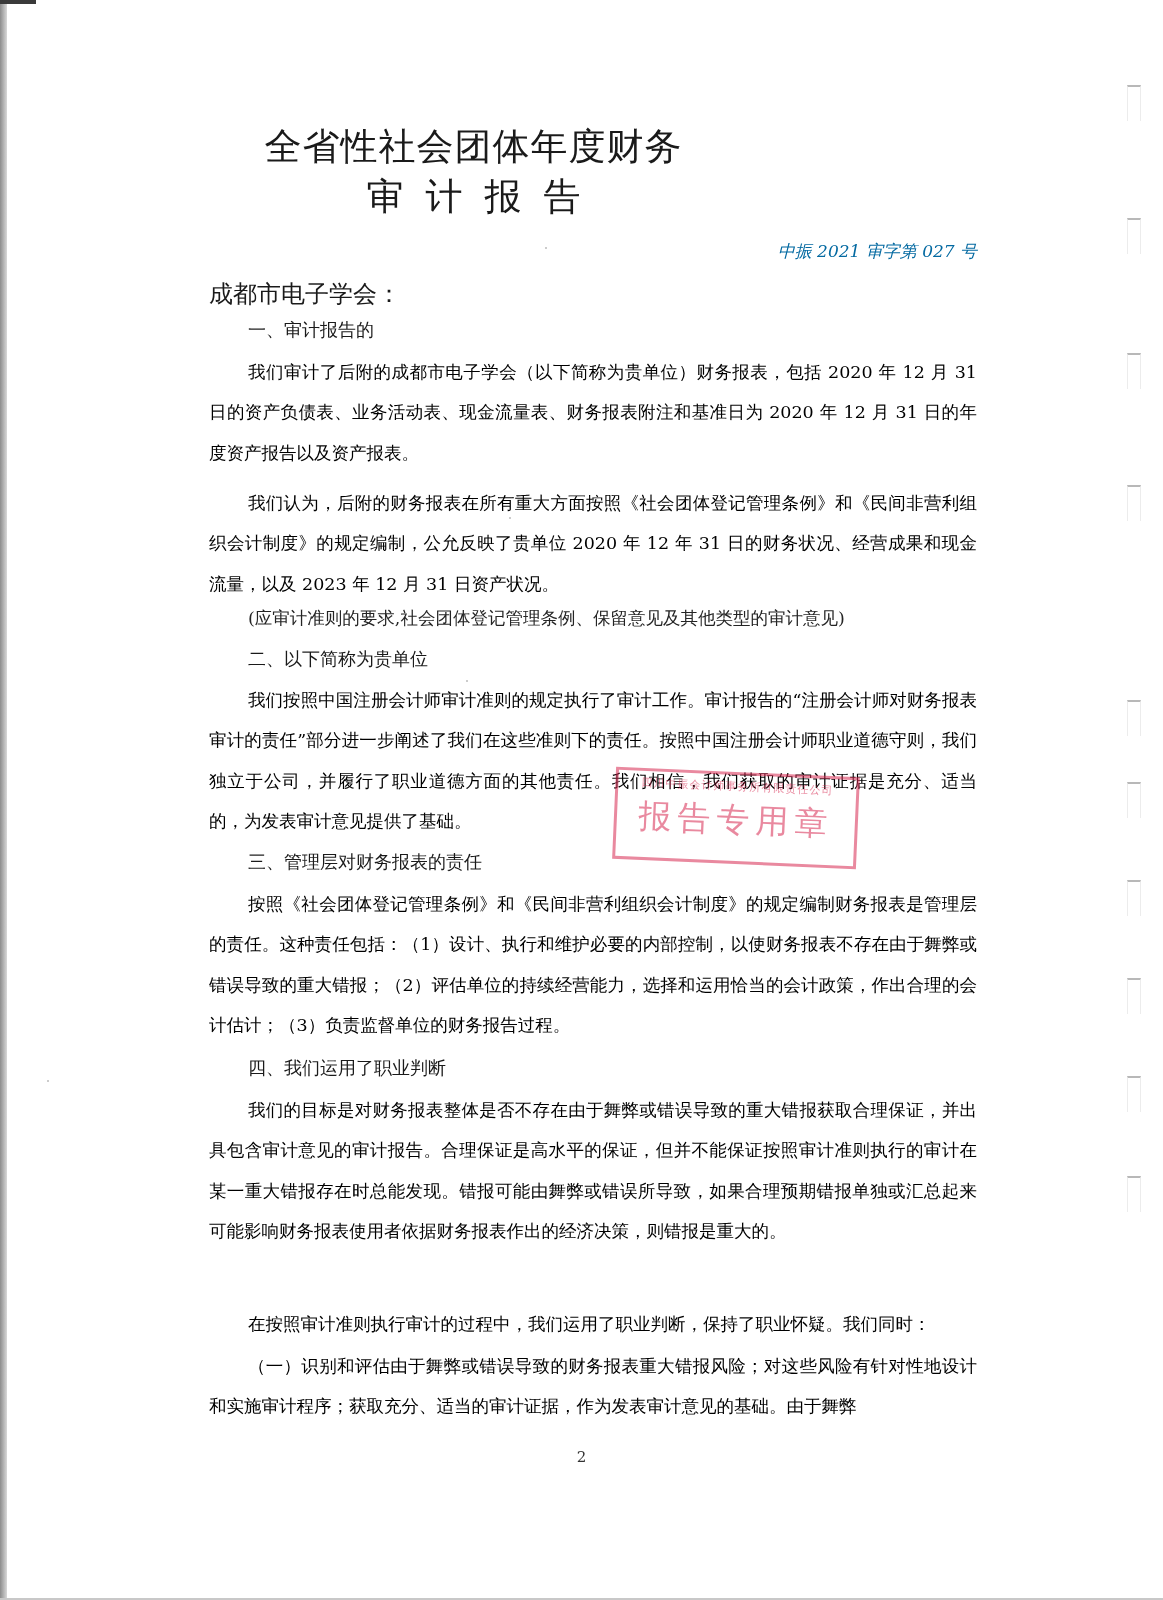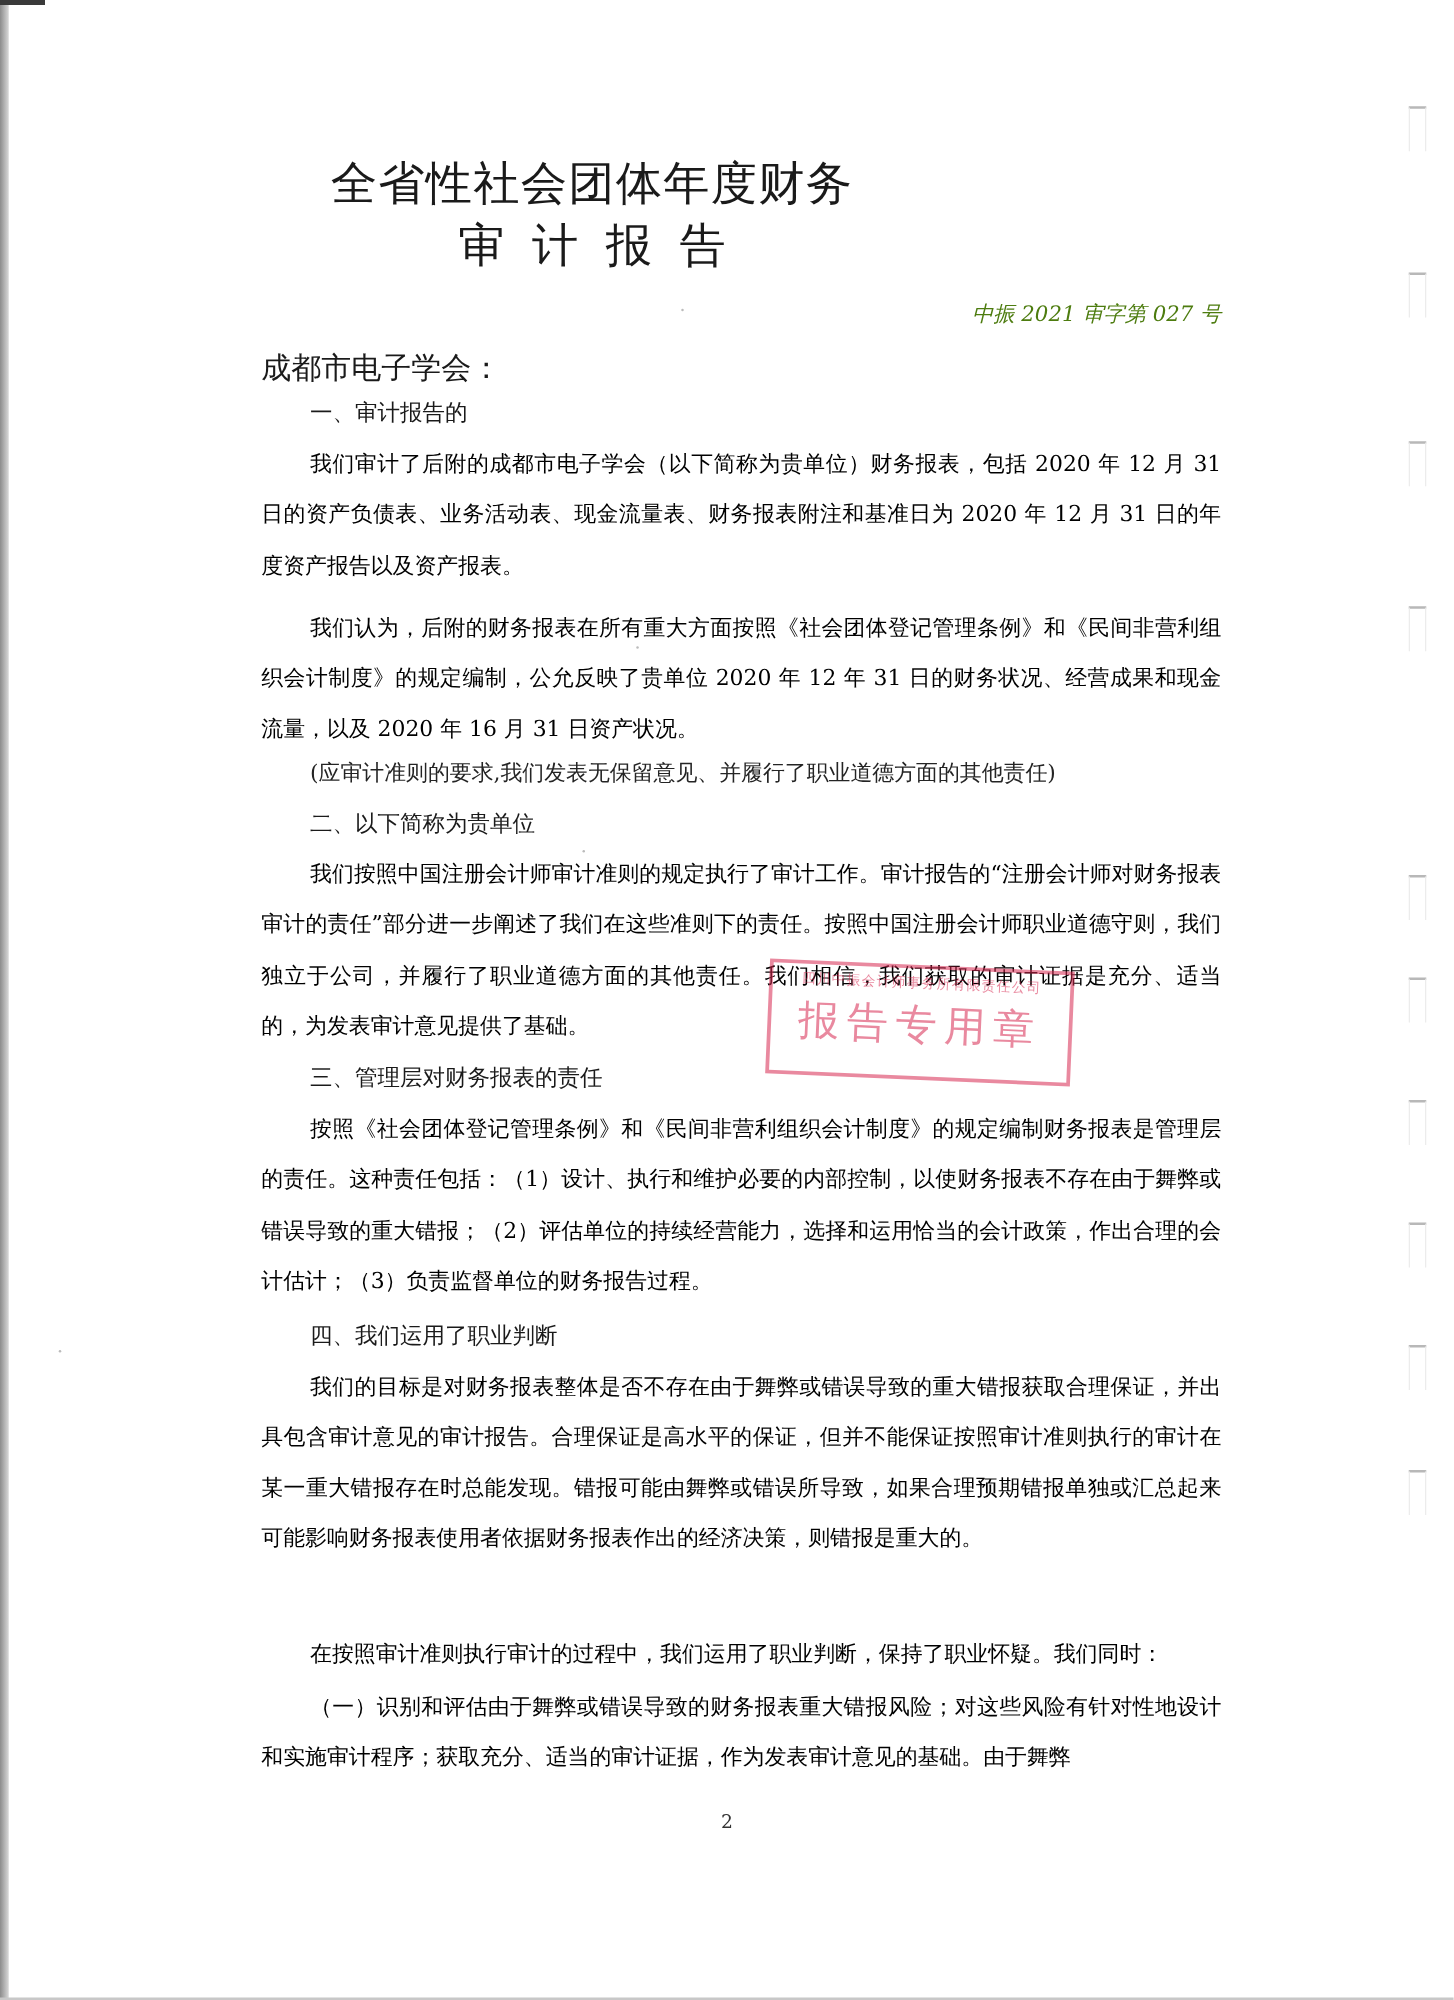--- a/index.html
+++ b/index.html
@@ -26,21 +26,21 @@
   }
   .title {
     position: absolute; left: 0; width: 947px; text-align: center;
     font-family: "DejaVu Sans", "Liberation Sans", sans-serif;
     font-size: 37px; color: #1a1a1a; letter-spacing: 1px;
   }
   .title.t1 { top: 122px; }
   .title.t2 { top: 172px; letter-spacing: 22px; padding-left: 22px; box-sizing: border-box; }
   .ref {
     position: absolute; right: 186px; top: 240px;
-    font-size: 17px; font-style: italic; color: #4d7c0f;
+    font-size: 17px; font-style: italic; color: #0369a1;
   }
   .addressee {
     position: absolute; left: 209px; top: 278px; font-size: 24px; color: #1a1a1a;
   }
   .body-text {
     position: absolute; left: 209px; width: 768px;
     font-size: 17.5px; line-height: 40.4px; color: #000000;
     text-align: justify;
   }
   .heading {
@@ -92,22 +92,22 @@
 
 <div class="title t1">全省性社会团体年度财务</div>
 <div class="title t2">审计报告</div>
 
 <div class="ref">中振 2021 审字第 027 号</div>
 
 <div class="addressee">成都市电子学会：</div>
 
 <div class="heading" style="top:318px">一、审计报告的</div>
 <div class="body-text indent" style="top:352px">我们审计了后附的成都市电子学会（以下简称为贵单位）财务报表，包括 2020 年 12 月 31 日的资产负债表、业务活动表、现金流量表、财务报表附注和基准日为 2020 年 12 月 31 日的年度资产报告以及资产报表。</div>
-<div class="body-text indent" style="top:483px">我们认为，后附的财务报表在所有重大方面按照《社会团体登记管理条例》和《民间非营利组织会计制度》的规定编制，公允反映了贵单位 2020 年 12 年 31 日的财务状况、经营成果和现金流量，以及 2020 年 16 月 31 日资产状况。</div>
-<div class="note" style="top:606px">(应审计准则的要求,我们发表无保留意见、并履行了职业道德方面的其他责任)</div>
+<div class="body-text indent" style="top:483px">我们认为，后附的财务报表在所有重大方面按照《社会团体登记管理条例》和《民间非营利组织会计制度》的规定编制，公允反映了贵单位 2020 年 12 年 31 日的财务状况、经营成果和现金流量，以及 2023 年 12 月 31 日资产状况。</div>
+<div class="note" style="top:606px">(应审计准则的要求,社会团体登记管理条例、保留意见及其他类型的审计意见)</div>
 
 <div class="heading" style="top:647px">二、以下简称为贵单位</div>
 <div class="body-text indent" style="top:680px">我们按照中国注册会计师审计准则的规定执行了审计工作。审计报告的“注册会计师对财务报表审计的责任”部分进一步阐述了我们在这些准则下的责任。按照中国注册会计师职业道德守则，我们独立于公司，并履行了职业道德方面的其他责任。我们相信，我们获取的审计证据是充分、适当的，为发表审计意见提供了基础。</div>
 
 <div class="heading" style="top:850px">三、管理层对财务报表的责任</div>
 <div class="body-text indent" style="top:884px">按照《社会团体登记管理条例》和《民间非营利组织会计制度》的规定编制财务报表是管理层的责任。这种责任包括：（1）设计、执行和维护必要的内部控制，以使财务报表不存在由于舞弊或错误导致的重大错报；（2）评估单位的持续经营能力，选择和运用恰当的会计政策，作出合理的会计估计；（3）负责监督单位的财务报告过程。</div>
 
 <div class="heading" style="top:1056px">四、我们运用了职业判断</div>
 <div class="body-text indent" style="top:1090px">我们的目标是对财务报表整体是否不存在由于舞弊或错误导致的重大错报获取合理保证，并出具包含审计意见的审计报告。合理保证是高水平的保证，但并不能保证按照审计准则执行的审计在某一重大错报存在时总能发现。错报可能由舞弊或错误所导致，如果合理预期错报单独或汇总起来可能影响财务报表使用者依据财务报表作出的经济决策，则错报是重大的。</div>
 <div class="body-text indent" style="top:1304px">在按照审计准则执行审计的过程中，我们运用了职业判断，保持了职业怀疑。我们同时：</div>

